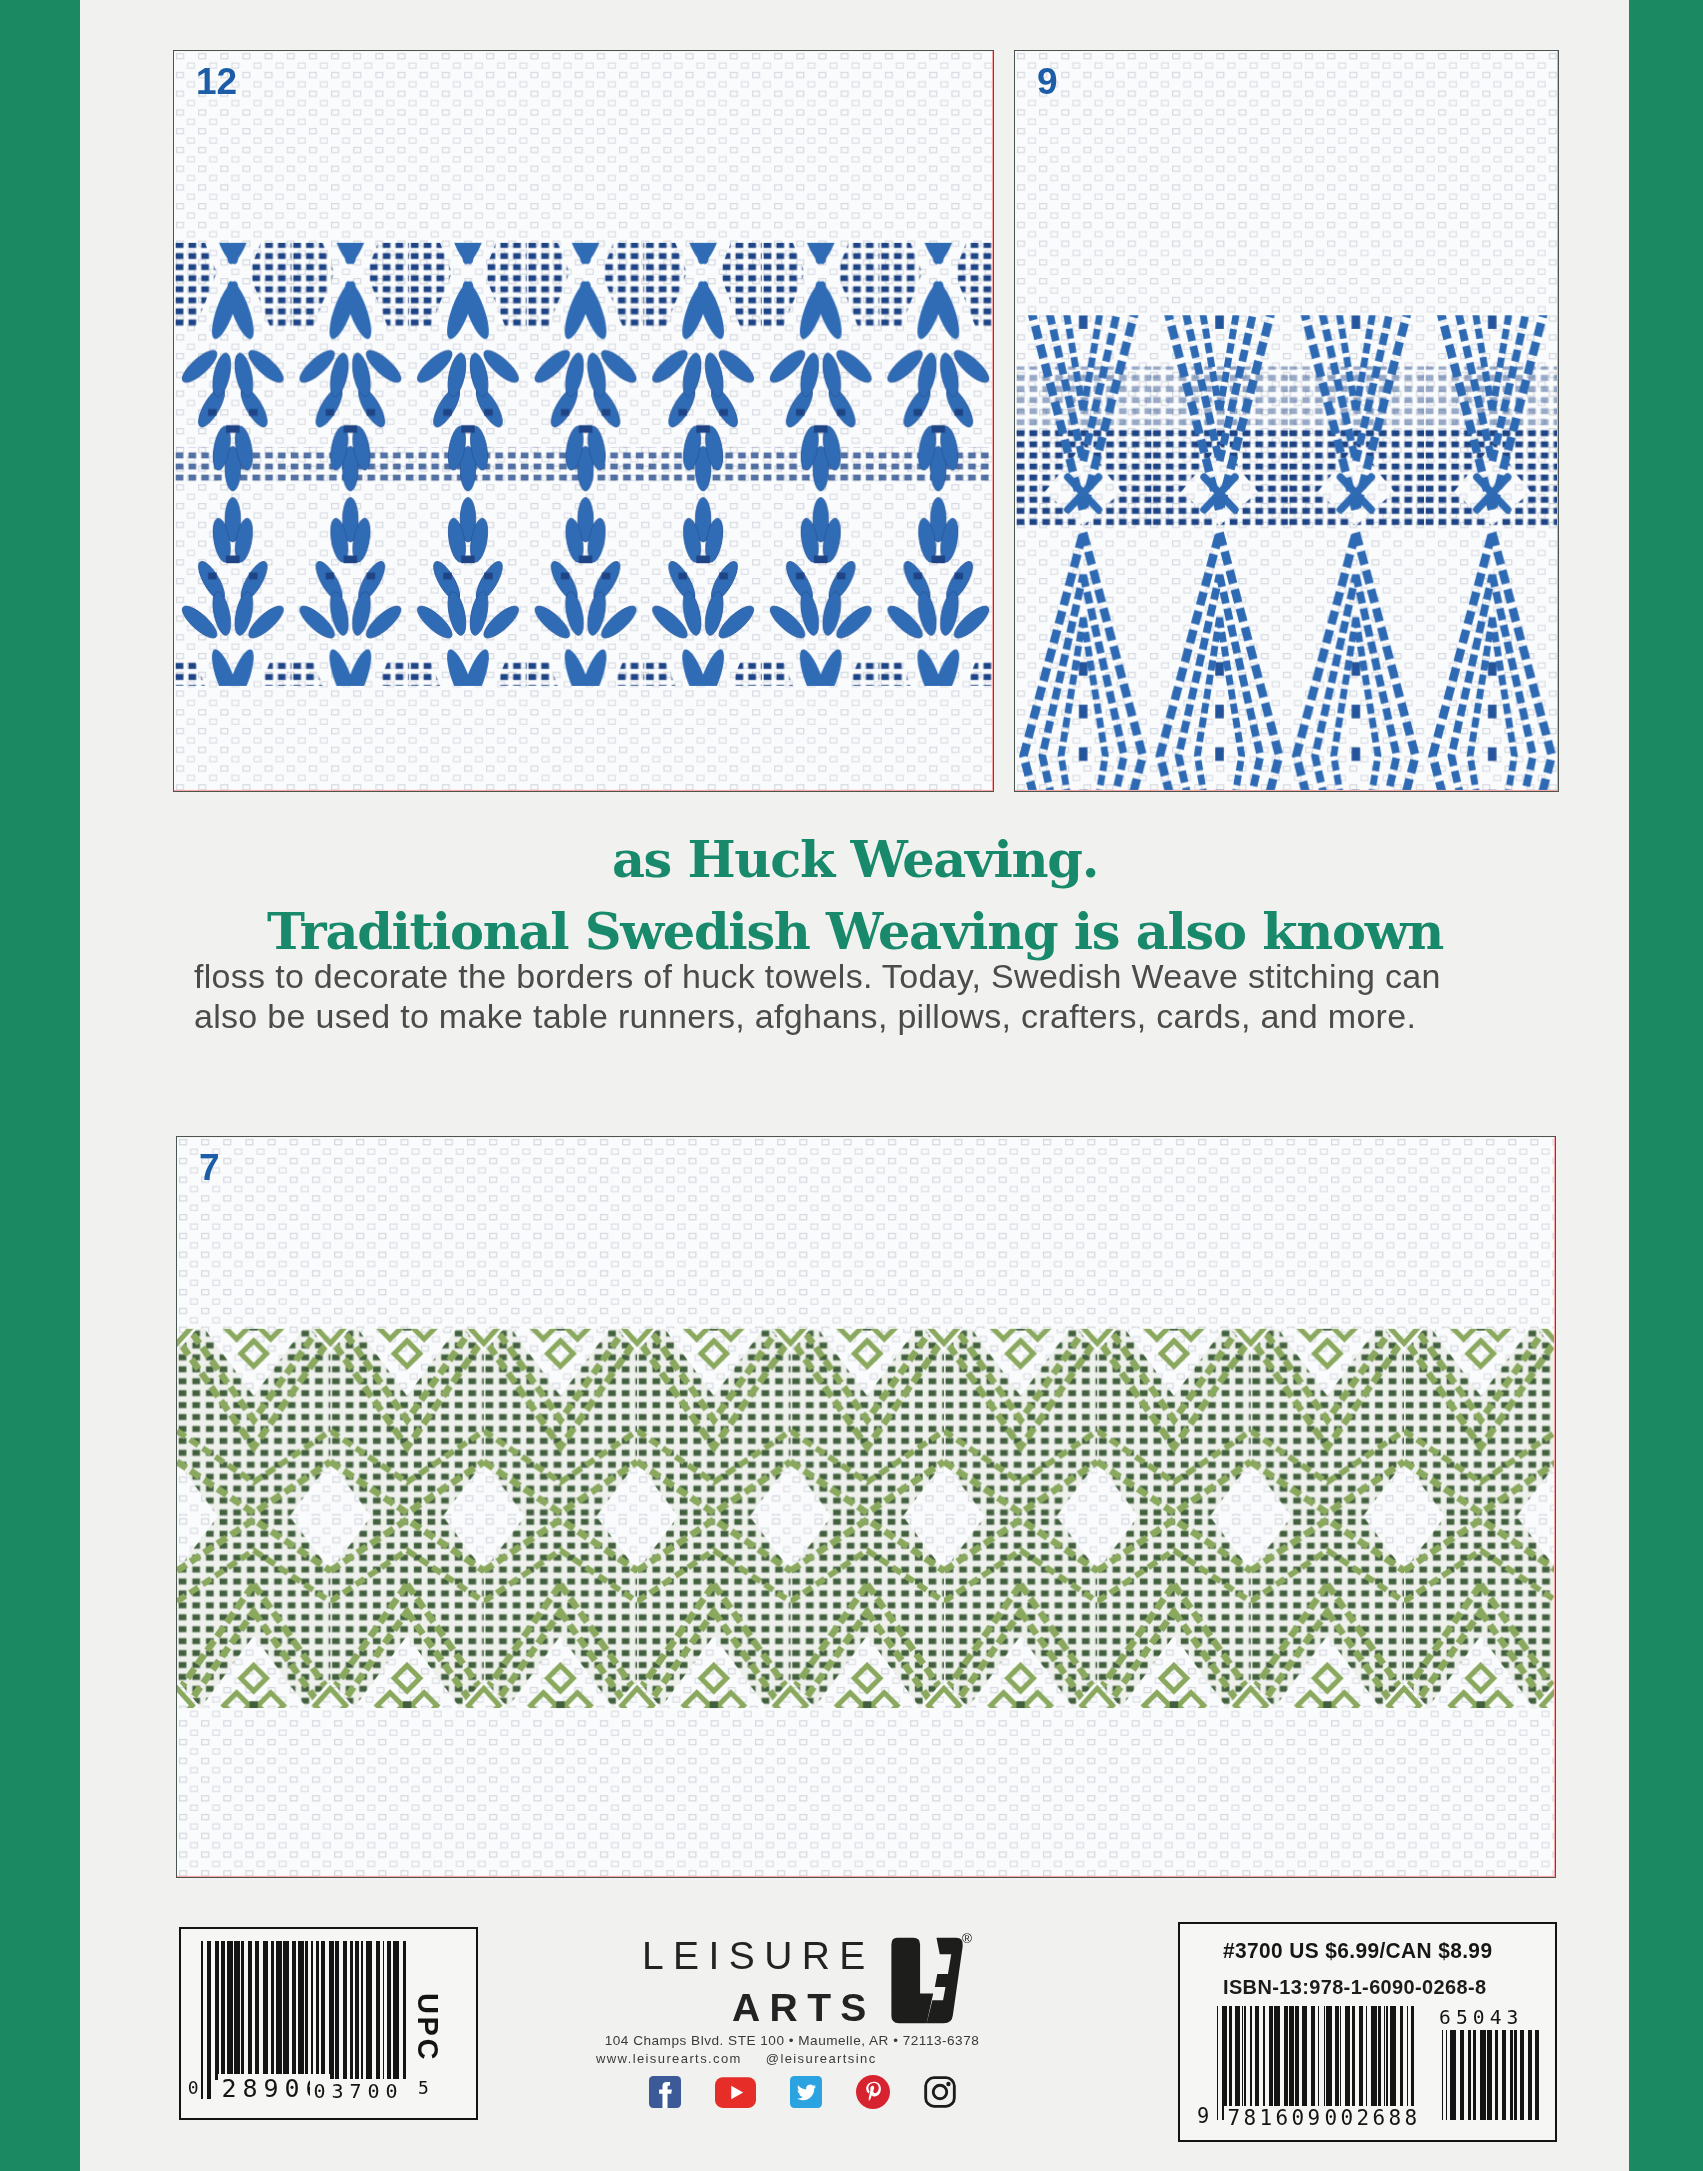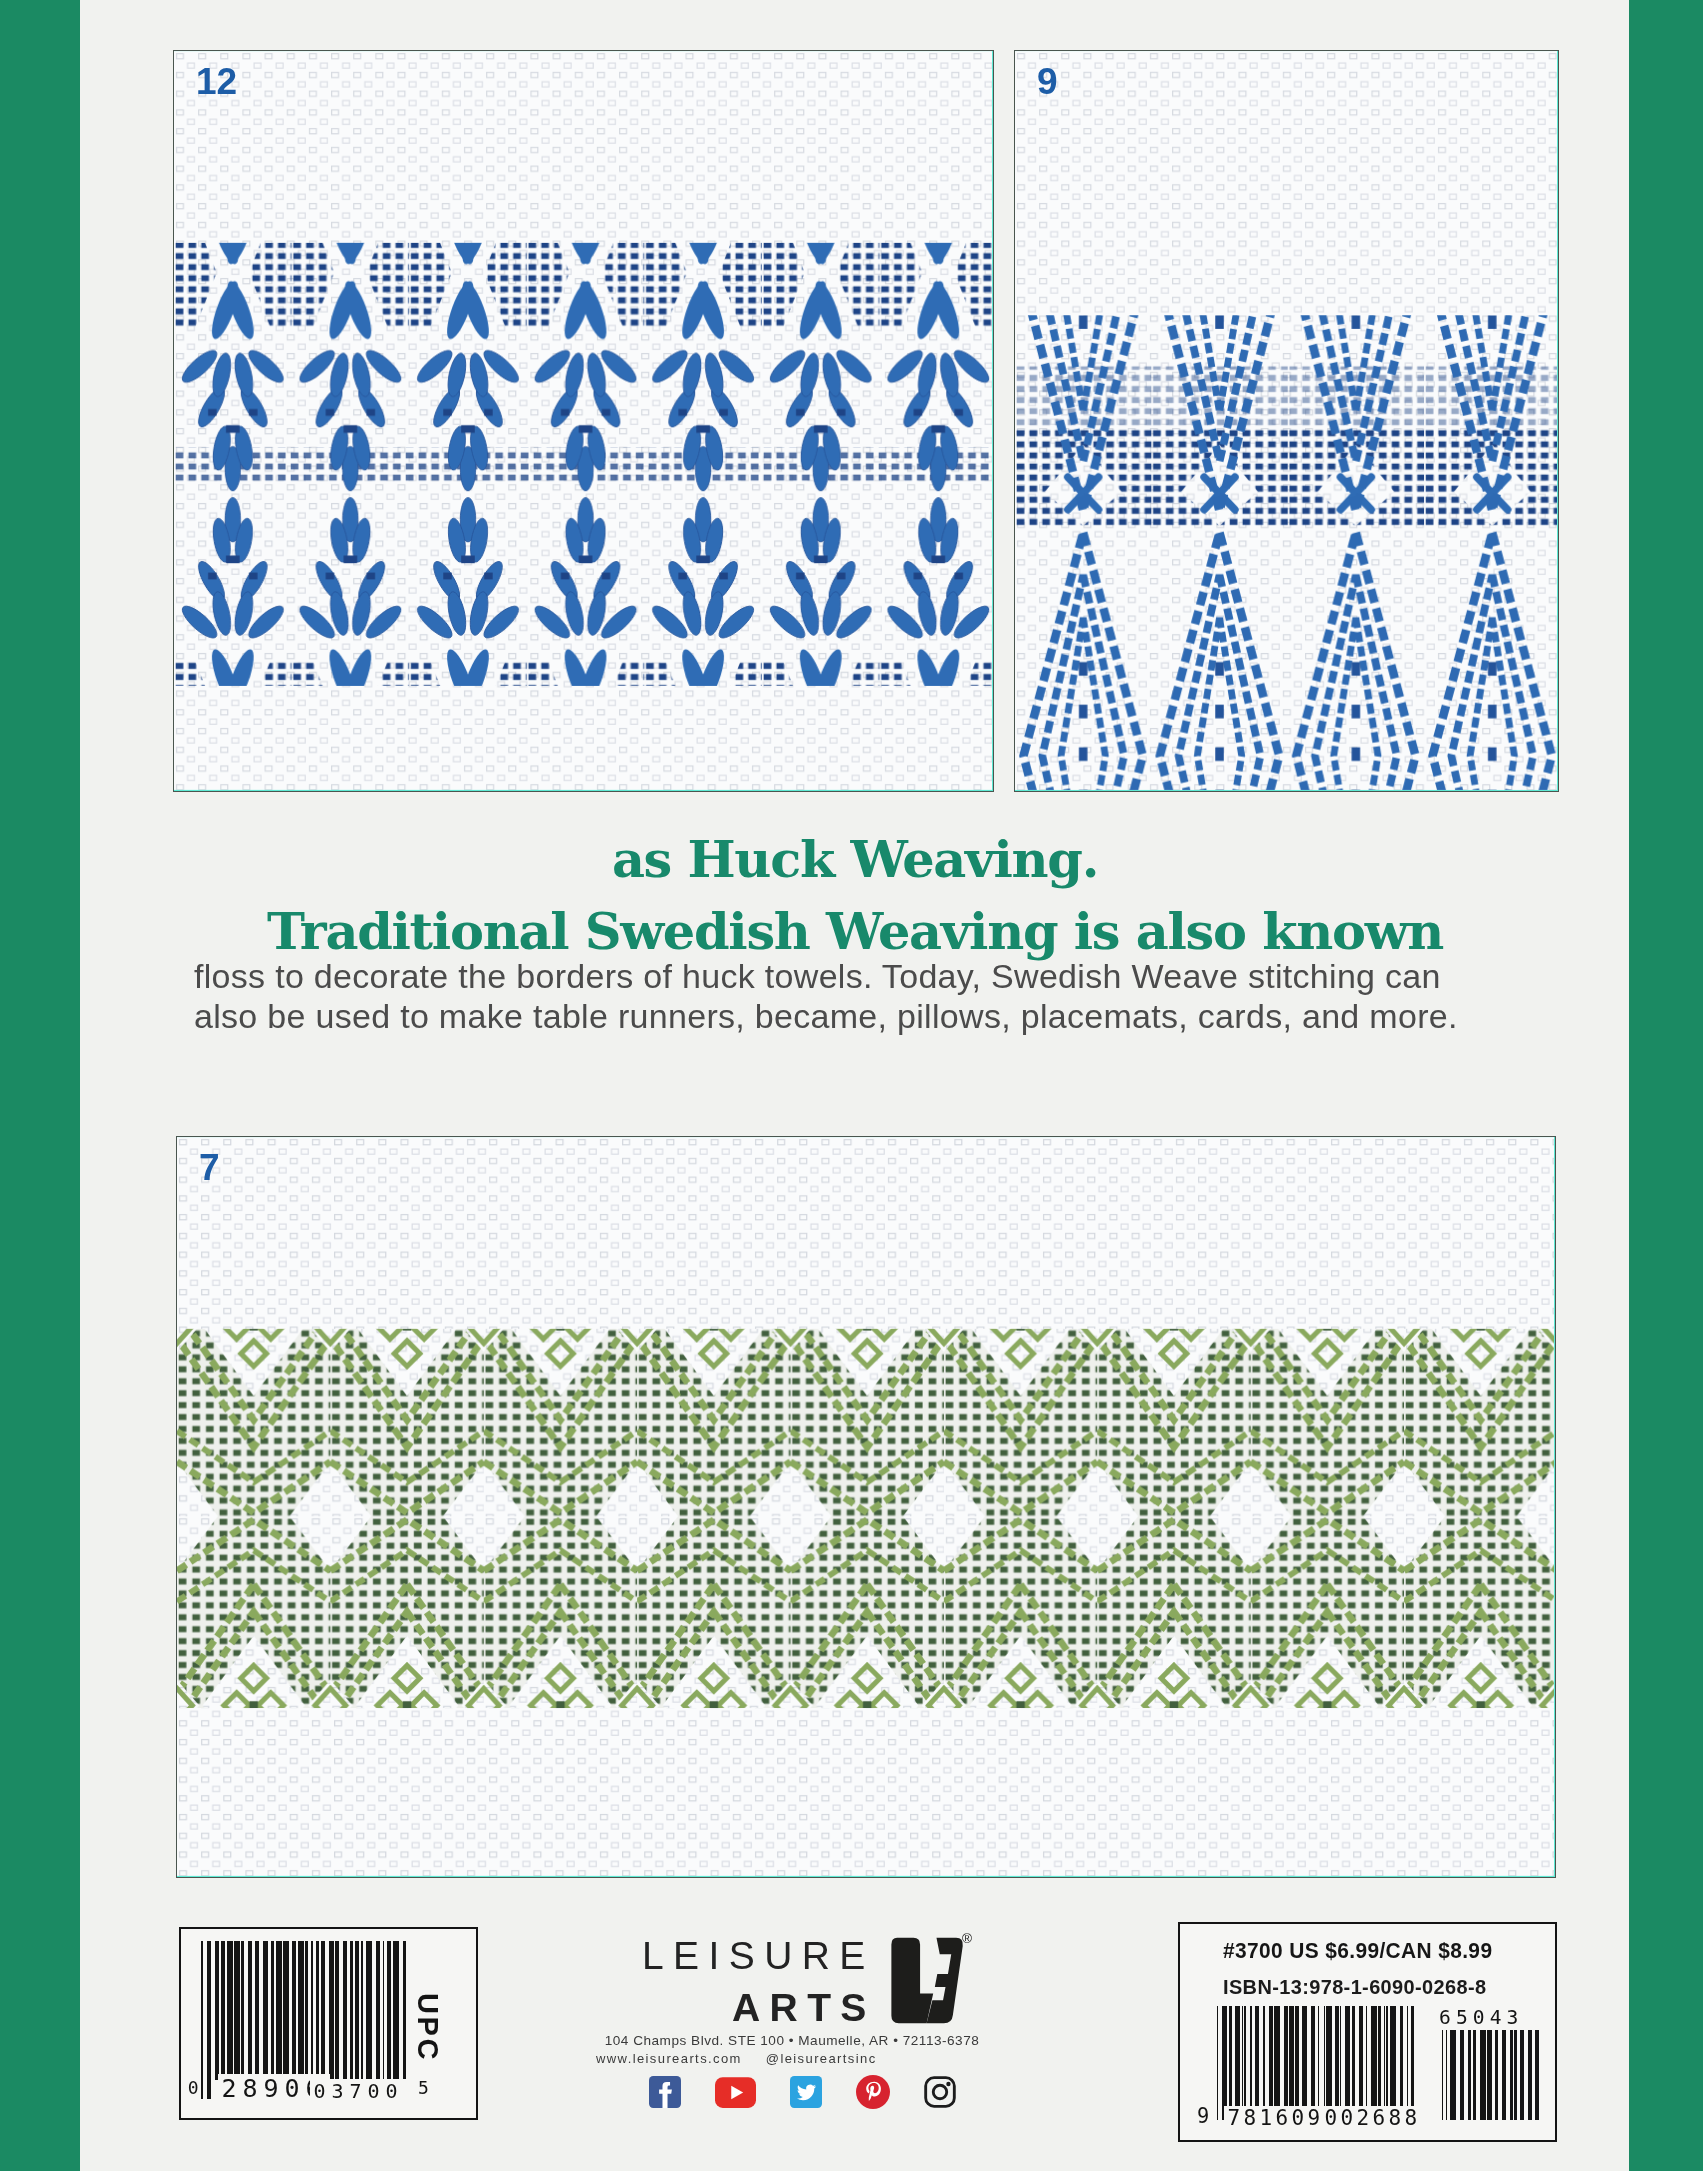--- a/index.html
+++ b/index.html
@@ -7,21 +7,21 @@
     width:1704px;height:2171px;position:relative;overflow:hidden;
     background:#f1f2ef;
     font-family:"Liberation Sans", sans-serif;
   }
   .strip{position:absolute;top:0;bottom:0;background:#1b8a63;}
   .strip.left{left:0;width:80px;}
   .strip.right{left:1629px;right:0;}
 
   
   .photo{
-    position:absolute;background:#5eead4;border:1.7px solid #4a564f;
+    position:absolute;background:#fca5a5;border:1.7px solid #4a564f;
     box-sizing:border-box;overflow:hidden;
   }
   .photo svg{position:absolute;left:0;top:0;}
   .photo-label{
     position:absolute;left:22px;top:12px;
     font-size:37px;font-weight:bold;color:#1d5da7;line-height:1;
     letter-spacing:0;
   }
   #photo-12{left:173px;top:50px;width:821px;height:742px;}
   #photo-9{left:1014px;top:50px;width:545px;height:742px;}
@@ -182,21 +182,21 @@
   <figcaption class="photo-label figcap">9</figcaption>
 </figure>
 
 <h1 class="headline" style="margin:0">
   <div>as Huck Weaving.</div>
   <div>Traditional Swedish Weaving is also known</div>
 </h1>
 
 <div class="bodycopy">
   <div>floss to decorate the borders of huck towels. Today, Swedish Weave stitching can</div>
-  <div>also be used to make table runners, became, pillows, placemats, cards, and more.</div>
+  <div>also be used to make table runners, afghans, pillows, crafters, cards, and more.</div>
 </div>
 
 <figure class="photo" id="photo-7" style="margin:0">
   <svg width="1377" height="739" viewBox="0 0 1616 867">
     <defs>
       <pattern id="fab7" width="26" height="22" patternUnits="userSpaceOnUse">
         <rect width="26" height="22" fill="#fafbfc"></rect>
         <rect x="3" y="3" width="8" height="6" fill="none" stroke="#d4d8df" stroke-width="1.4"></rect>
         <rect x="16" y="14" width="8" height="6" fill="none" stroke="#dbdee5" stroke-width="1.4"></rect>
       </pattern>

